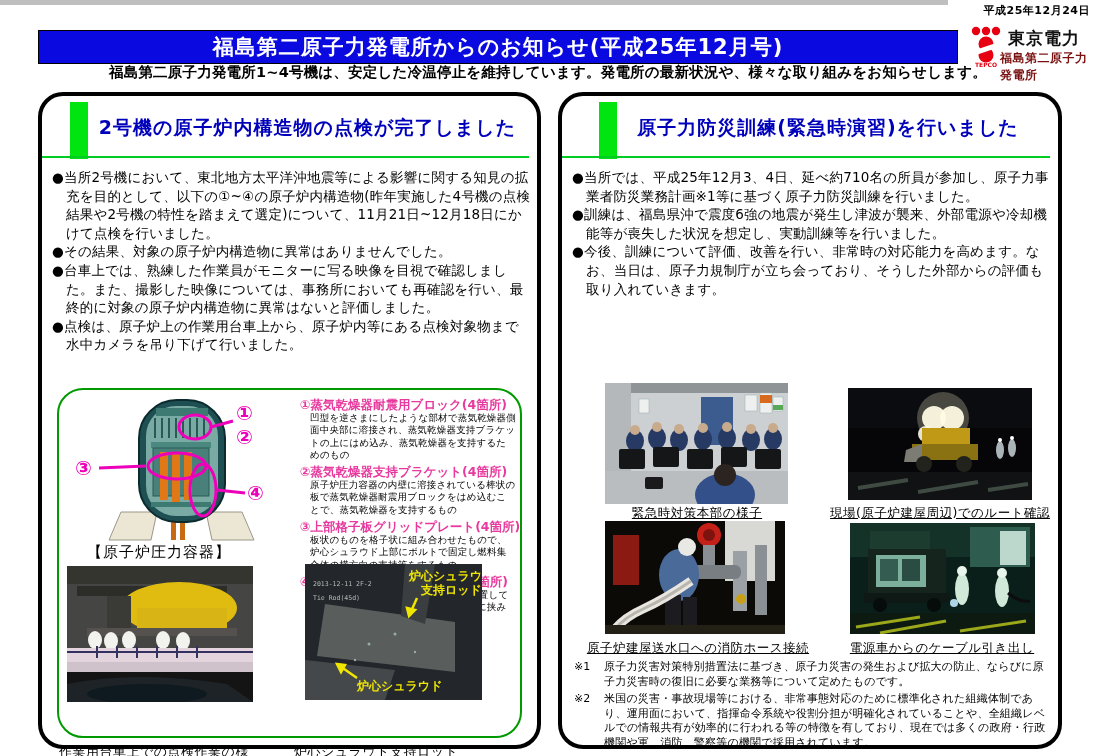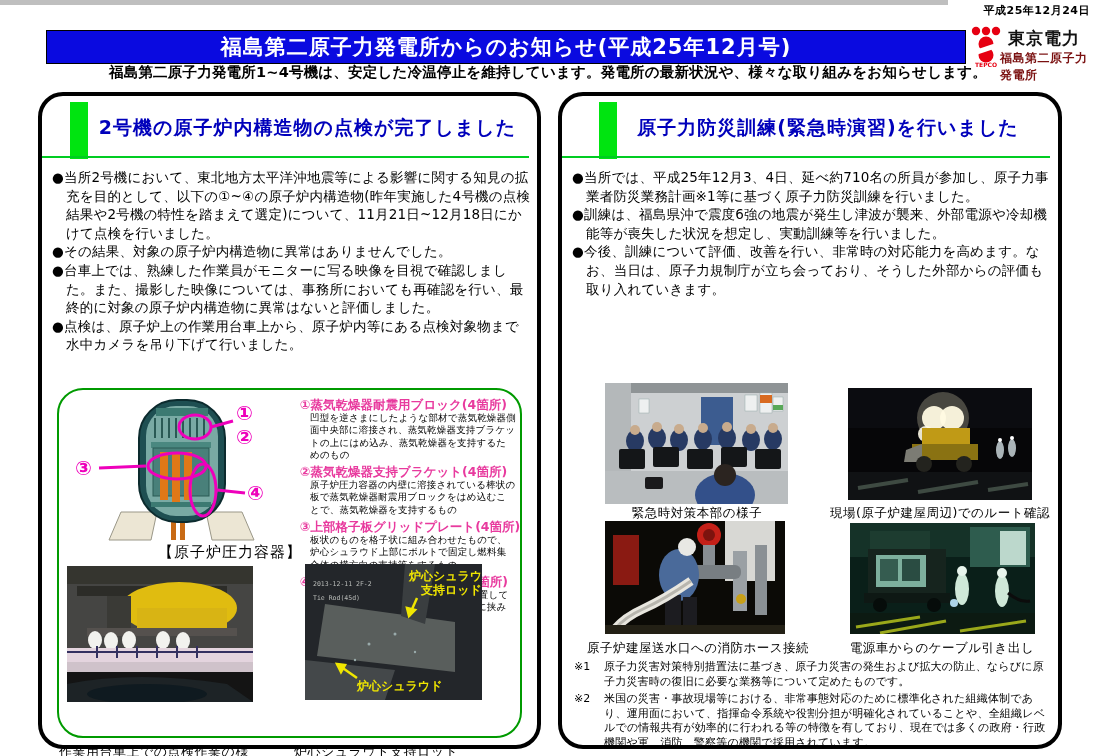--- a/index.html
+++ b/index.html
@@ -3,21 +3,21 @@
 <meta charset="utf-8">
 <style>
   html,body{margin:0;padding:0;background:#fff;}
   .page{position:relative;width:1096px;height:756px;background:#ffffff;overflow:hidden;
         font-family:"DejaVu Sans",sans-serif;color:#000;}
   .abs{position:absolute;}
 
   
   .top-strip{left:0;top:0;width:948px;height:5px;background:#bfbfbf;}
   .date{right:6px;top:3px;font-size:11px;font-weight:bold;letter-spacing:0.5px;}
-  .title-bar{left:46px;top:30px;width:918px;height:32px;background:#0a0ae0;border:1px solid #000;
+  .title-bar{left:38px;top:30px;width:918px;height:32px;background:#0a0ae0;border:1px solid #000;
              color:#fff;font-size:21px;font-weight:bold;text-align:center;line-height:32px;letter-spacing:1px;}
   .logo-wrap{left:968px;top:26px;width:126px;height:42px;}
   .logo-company{position:absolute;left:40px;top:1px;font-size:17px;font-weight:bold;color:#111;letter-spacing:1px;}
   .logo-site{position:absolute;left:32px;top:24px;font-size:12px;color:#7a1010;font-weight:bold;letter-spacing:0.5px;}
   .subtitle{left:0;top:63px;width:1096px;text-align:center;font-size:14.5px;font-weight:bold;letter-spacing:0.2px;}
 
   
   .panel{position:absolute;top:92px;height:657px;border:4px solid #000000;border-radius:25px;
          background:#fff;box-sizing:border-box;}
   .panel-left{left:38px;width:503px;}
@@ -26,29 +26,29 @@
   .panel-title{position:absolute;top:19px;left:52px;right:16px;text-align:center;
                font-size:19px;font-weight:bold;color:#0000bb;letter-spacing:1px;white-space:nowrap;}
   .green-line{position:absolute;top:60px;left:0;height:2px;background:#00cc22;}
 
   .bullets{position:absolute;left:10px;top:72px;}
   .bullet{font-size:13.5px;line-height:18.6px;text-indent:-14px;padding-left:14px;letter-spacing:0.2px;}
 
   
   .figure-box{position:absolute;left:15px;top:292px;width:465px;height:350px;
               border:2px solid #009a00;border-radius:26px;box-sizing:border-box;}
-  .diagram-caption{position:absolute;left:28px;top:153px;width:215px;text-align:right;font-size:15px;letter-spacing:1px;}
+  .diagram-caption{position:absolute;left:28px;top:153px;width:215px;text-align:left;font-size:15px;letter-spacing:1px;}
   .annotations{position:absolute;left:241px;top:4px;width:216px;}
   .anno-heading{font-size:12.5px;font-weight:bold;color:#e83a9e;line-height:15px;white-space:nowrap;margin-top:3px;}
   .anno-desc{font-size:9.5px;line-height:12.3px;padding-left:10px;letter-spacing:0.2px;}
 
   .photo{position:absolute;overflow:hidden;background:#222;}
   .photo svg{display:block;}
   .caption{position:absolute;font-size:13px;line-height:16.5px;letter-spacing:0.5px;margin-top:40px;}
-  .caption-s{position:absolute;text-align:center;font-size:12.5px;line-height:15px;letter-spacing:0.5px;}
+  .caption-s{position:absolute;text-align:center;font-size:12.5px;line-height:15px;letter-spacing:0.5px;text-decoration:underline;}
 
   
   .footnotes{position:absolute;left:12px;top:564px;width:480px;}
   .footnote{display:flex;margin-bottom:3px;}
   .fn-mark{width:30px;flex:none;font-size:11px;line-height:14.6px;}
   .fn-text{flex:1;font-size:11px;line-height:14.6px;letter-spacing:0.2px;}
 </style>
 </head>
 <body>
 

